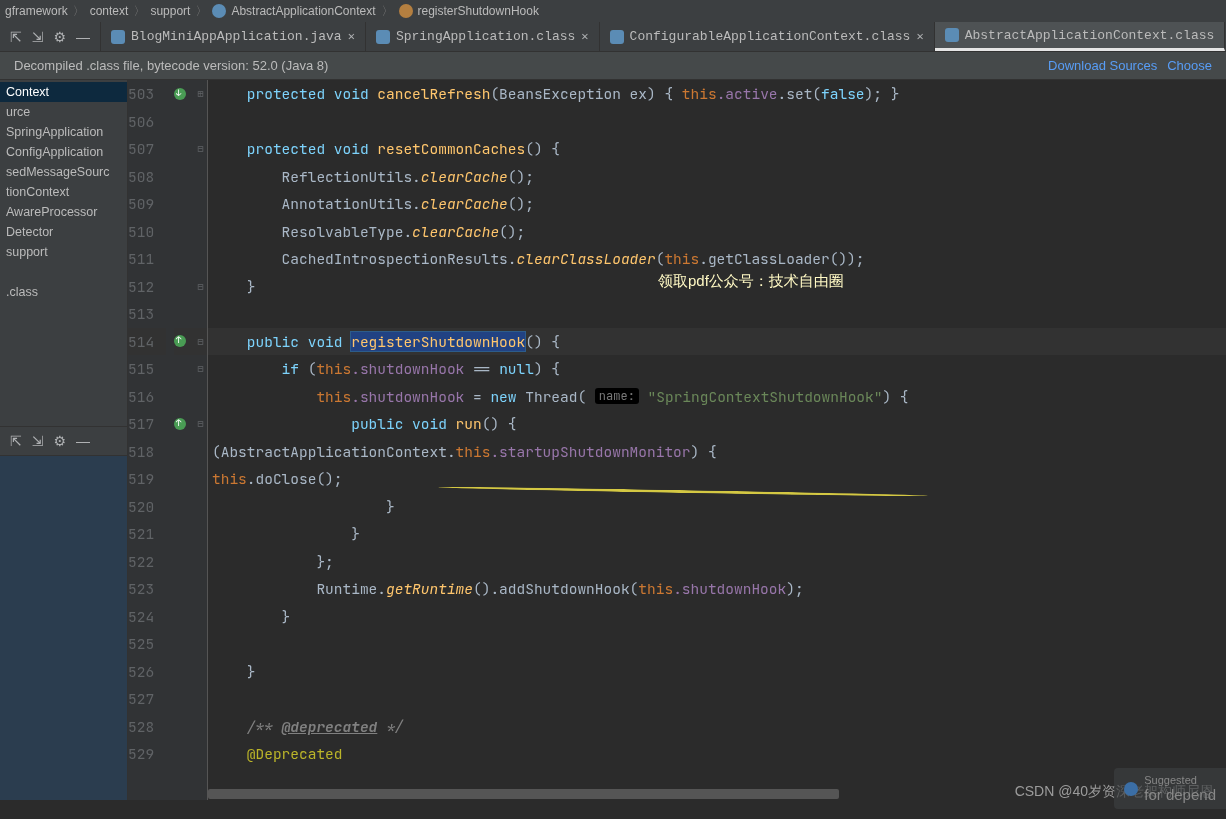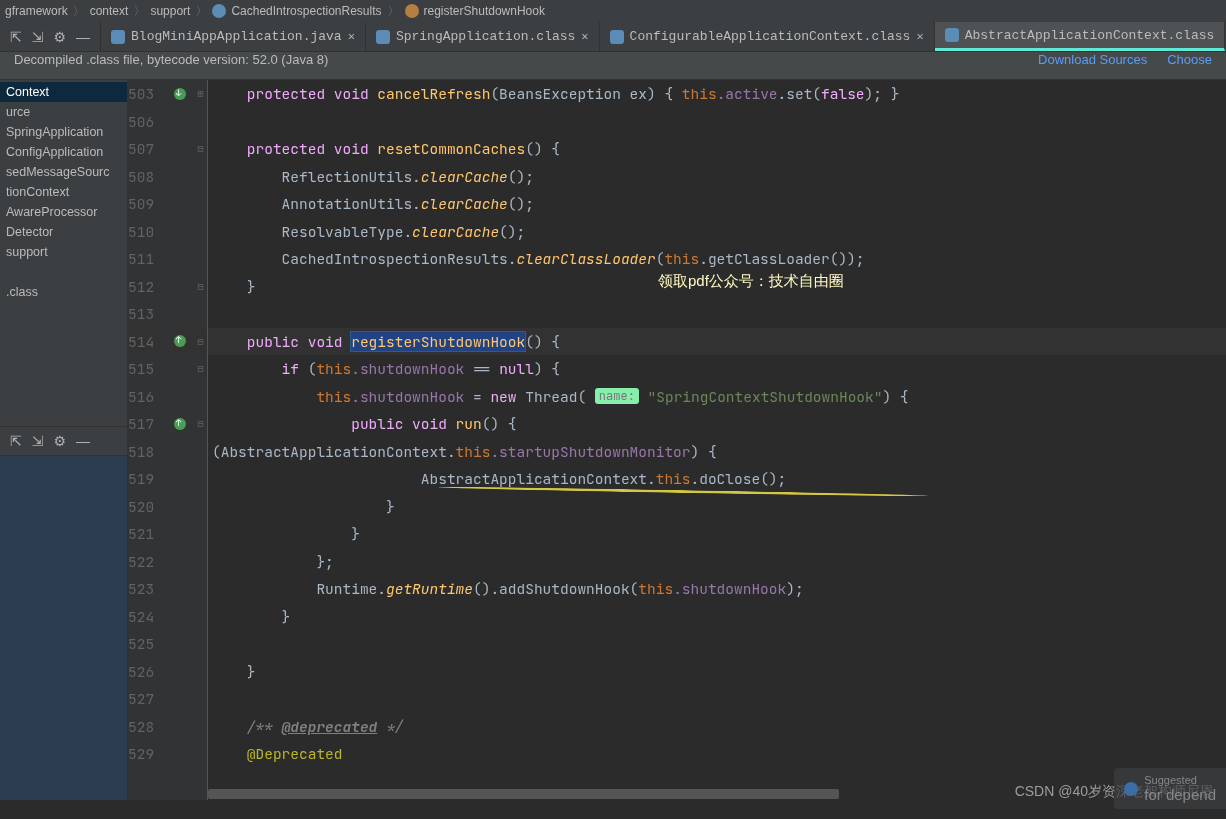--- a/index.html
+++ b/index.html
@@ -40,39 +40,39 @@
   border-bottom: 1px solid #323232;
 }
 .tabs-left { display: flex; align-items: center; gap: 10px; padding: 0 10px; border-right: 1px solid #323232; }
 .tool-icon { color: #afb1b3; font-size: 14px; cursor: pointer; }
 .tabs { display: flex; align-items: stretch; flex: 1; overflow: hidden; font-family: Liberation Mono, monospace; }
 .tab {
   display: flex; align-items: center; padding: 0 10px; gap: 6px;
   color: #bbb; cursor: pointer; border-right: 1px solid #323232;
   white-space: nowrap;
 }
-.tab.active { background: #4e5254; border-bottom: 3px solid #5eead4; }
+.tab.active { background: #4e5254; border-bottom: 3px solid #e5e5e5; }
 .tab .file-icon { width: 14px; height: 14px; border-radius: 3px; display: inline-block; }
 .fi-java { background: #5b8cb5; }
 .fi-class { background: #5b8cb5; }
 .tab .close { color: #afb1b3; font-size: 12px; }
 
 
 .notice {
   background: #45494a;
   height: 28px;
   display: flex;
-  align-items: flex-start;
+  align-items: center;
   justify-content: space-between;
   padding: 0 14px;
   font-size: 13px;
   border-bottom: 1px solid #323232;
 }
 .notice .msg { color: #bbb; }
-.notice .actions { display: flex; gap: 20px; }
+.notice .actions { display: flex; gap: 10px; }
 .notice .link { color: #589df6; cursor: pointer; }
 
 
 .main { display: flex; height: 720px; }
 .sidebar {
   width: 128px; background: #3c3f41; border-right: 1px solid #323232;
   display: flex; flex-direction: column; overflow: hidden;
 }
 .sidebar-list { flex: 1; overflow: hidden; padding-top: 2px; }
 .sidebar-item {
@@ -95,29 +95,29 @@
 }
 .gutter-marks { width: 20px; background: #313335; position: relative; }
 .fold-col { width: 14px; background: #313335; border-right: 1px solid #555; position: relative; }
 .code-col { flex: 1; position: relative; overflow: hidden; }
 .line { height: 27.5px; display: flex; align-items: center; }
 .line.hl { background: #323232; }
 .code-line { height: 27.5px; display: flex; align-items: center; white-space: pre; padding-left: 4px; }
 .code-line.hl { background: #323232; }
 
 
-.kw { color: #f0abfc; }
+.kw { color: #7dd3fc; }
 .fn { color: #ffc66d; }
 .fn-italic { color: #ffc66d; font-style: italic; }
 .str { color: #6a8759; }
 .cmt { color: #808080; font-style: italic; }
 .cmt-tag { color: #808080; font-style: italic; text-decoration: underline; font-weight: bold; }
 .this { color: #cc7832; }
 .field { color: #9876aa; }
-.hint { color: #787878; background: #86efac; border-radius: 3px; padding: 0 4px; font-size: 12px; }
+.hint { color: #787878; background: #000000; border-radius: 3px; padding: 0 4px; font-size: 12px; }
 .anno { color: #bbb529; }
 
 
 .g-override { width: 12px; height: 12px; border-radius: 6px; background: #499c54; position: relative; display: inline-block; }
 .g-override::after { content: "↓"; color: #fff; font-size: 9px; position: absolute; top: -1px; left: 2px; }
 .g-impl { width: 12px; height: 12px; border-radius: 6px; background: #499c54; position: relative; display: inline-block; }
 .g-impl::after { content: "↑"; color: #fff; font-size: 9px; position: absolute; top: -1px; left: 2px; }
 .g-fold { color: #606366; font-size: 10px; cursor: pointer; display: inline-block; width: 100%; text-align: center; }
 
 
@@ -152,21 +152,21 @@
 </head>
 <body>
 
 <div class="breadcrumb">
   <span>gframework</span>
   <span class="sep">〉</span>
   <span>context</span>
   <span class="sep">〉</span>
   <span>support</span>
   <span class="sep">〉</span>
-  <span><span class="bc-icon bc-c"></span><span>CachedIntrospectionResults</span></span>
+  <span><span class="bc-icon bc-c"></span><span>AbstractApplicationContext</span></span>
   <span class="sep">〉</span>
   <span><span class="bc-icon bc-m"></span><span>registerShutdownHook</span></span>
 </div>
 
 <div class="tabs-row">
   <div class="tabs-left">
     <span class="tool-icon">⇱</span>
     <span class="tool-icon">⇲</span>
     <span class="tool-icon">⚙</span>
     <span class="tool-icon">—</span>
@@ -334,21 +334,21 @@
       <div class="code-line"><span>        AnnotationUtils.</span><span class="fn-italic">clearCache</span><span>();</span></div>
       <div class="code-line"><span>        ResolvableType.</span><span class="fn-italic">clearCache</span><span>();</span></div>
       <div class="code-line"><span>        CachedIntrospectionResults.</span><span class="fn-italic">clearClassLoader</span><span>(</span><span class="this">this</span><span>.getClassLoader());</span></div>
       <div class="code-line"><span>    }</span></div>
       <div class="code-line"></div>
       <div class="code-line hl"><span class="kw">    public void </span><span class="fn method-sel">registerShutdownHook</span><span>() {</span></div>
       <div class="code-line"><span class="kw">        if </span><span>(</span><span class="this">this</span><span class="field">.shutdownHook</span><span> == </span><span class="kw">null</span><span>) {</span></div>
       <div class="code-line"><span class="this">            this</span><span class="field">.shutdownHook</span><span> = </span><span class="kw">new </span><span>Thread( </span><span class="hint">name:</span><span class="str"> "SpringContextShutdownHook"</span><span>) {</span></div>
       <div class="code-line"><span class="kw">                public void </span><span class="fn">run</span><span>() {</span></div>
       <div class="code-line"><span>(AbstractApplicationContext.</span><span class="this">this</span><span class="field">.startupShutdownMonitor</span><span>) {</span></div>
-      <div class="code-line"><span>                        AbstractApplicationContext.</span><span class="this">this</span><span>.doClose</span><span>();</span></div>
+      <div class="code-line"><span class="this">this</span><span>.doClose</span><span>();</span></div>
       <div class="code-line"><span>                    }</span></div>
       <div class="code-line"><span>                }</span></div>
       <div class="code-line"><span>            };</span></div>
       <div class="code-line"><span>            Runtime.</span><span class="fn-italic">getRuntime</span><span>().addShutdownHook(</span><span class="this">this</span><span class="field">.shutdownHook</span><span>);</span></div>
       <div class="code-line"><span>        }</span></div>
       <div class="code-line"></div>
       <div class="code-line"><span>    }</span></div>
       <div class="code-line"></div>
       <div class="code-line"><span class="cmt">    /** </span><span class="cmt-tag">@deprecated</span><span class="cmt"> */</span></div>
       <div class="code-line"><span class="anno">    @Deprecated</span></div>

